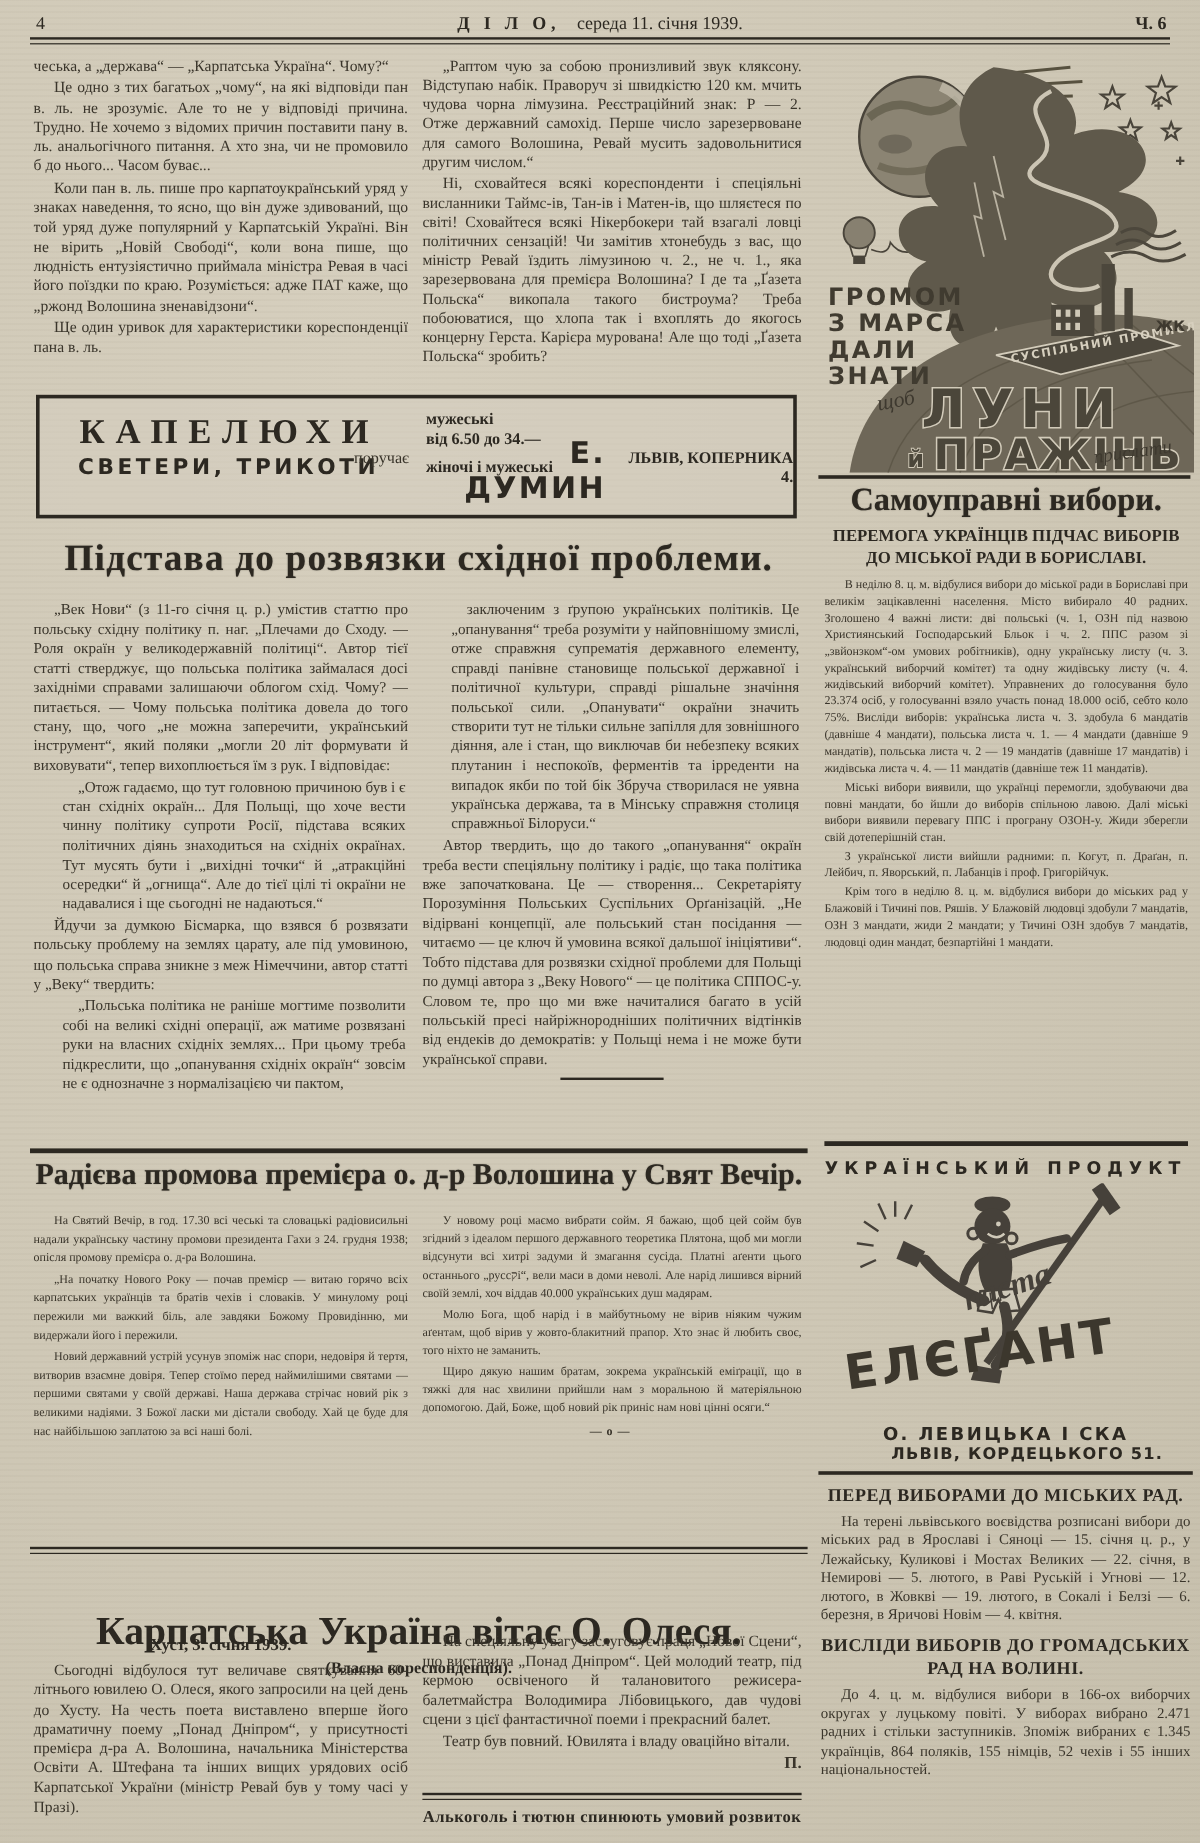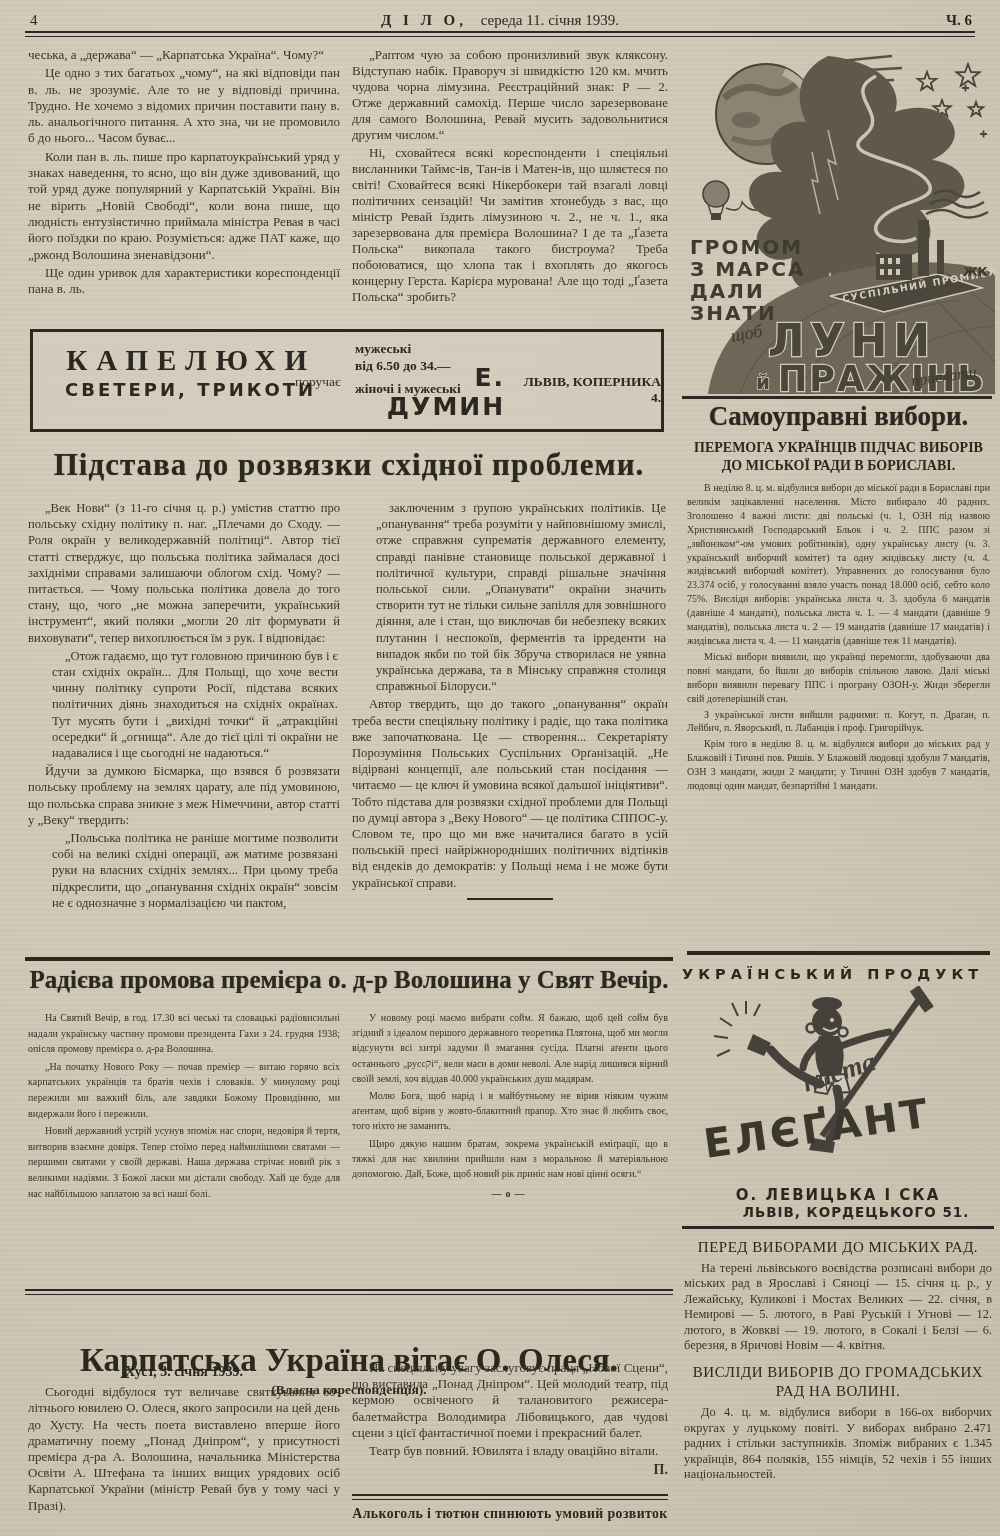--- a/index.html
+++ b/index.html
@@ -31,34 +31,34 @@
   .top-col{font-size:13px;line-height:16.3px;overflow:hidden;}
   .east-col{font-size:12.6px;line-height:16.2px;overflow:hidden;}
   .radio-col{font-size:10px;line-height:15.6px;overflow:hidden;}
   .samo-col{font-size:10px;line-height:13.9px;overflow:hidden;}
   .bot-col{font-size:12.4px;line-height:15.4px;overflow:hidden;}
   
   .headline-xl{font-size:31px;font-weight:bold;color:var(--ink-dark);text-align:center;letter-spacing:1px;text-shadow:0 0 1px rgba(44,40,33,.6);}
   .headline-lg{font-size:25px;font-weight:bold;color:var(--ink-dark);text-align:center;text-shadow:0 0 1px rgba(44,40,33,.6);}
   .headline-serif{font-size:33px;font-weight:600;color:var(--ink-dark);text-align:center;}
   .subhead{font-size:14px;font-weight:bold;color:var(--ink-dark);text-align:center;line-height:18px;margin-top:39px;}
-  .subhead-sm{font-size:15px;font-weight:normal;color:var(--ink-dark);text-align:center;line-height:19px;letter-spacing:.5px;}
+  .subhead-sm{font-size:15px;font-weight:bold;color:var(--ink-dark);text-align:center;line-height:19px;letter-spacing:.5px;}
   
   .hat-ad{border:3px solid var(--ink-dark);background:rgba(213,206,193,.45);}
   .hat-line1{font-size:29px;font-weight:bold;letter-spacing:9px;color:var(--ink-dark);font-family:"Liberation Serif",serif;}
   .hat-line2{font-size:18px;font-weight:bold;letter-spacing:3px;color:var(--ink-dark);font-family:"DejaVu Sans","Liberation Sans",sans-serif;margin-top:2px;}
   .hat-price{font-size:13.5px;font-weight:bold;color:var(--ink-dark);line-height:17px;}
   .hat-bottom{display:flex;align-items:baseline;gap:13px;}
   .hat-offer{font-size:13.5px;}
   .hat-brand{font-size:25px;font-weight:bold;letter-spacing:2px;font-family:"DejaVu Sans","Liberation Sans",sans-serif;color:var(--ink-dark);}
   .hat-addr{font-size:13.5px;font-weight:bold;color:var(--ink-dark);}
   .end-divider{width:86px;height:2.5px;background:var(--ink-dark);margin:7px auto 0 auto;}
   .sig{ text-align:right;font-weight:bold;font-size:14px;margin-top:-15px;padding-right:6px;}
   .slogan{font-size:13.8px;font-weight:bold;color:var(--ink-dark);text-align:center;letter-spacing:.4px;}
-  .ad-caption{font-size:14.5px;font-weight:bold;letter-spacing:5px;text-align:left;color:var(--ink-dark);font-family:"DejaVu Sans","Liberation Sans",sans-serif;}
+  .ad-caption{font-size:14.5px;font-weight:bold;letter-spacing:5px;text-align:center;color:var(--ink-dark);font-family:"DejaVu Sans","Liberation Sans",sans-serif;}
   .company1{font-size:15px;font-weight:bold;letter-spacing:2px;text-align:center;color:var(--ink-dark);font-family:"DejaVu Sans","Liberation Sans",sans-serif;}
   .company2{font-size:13.5px;font-weight:bold;letter-spacing:1px;text-align:center;color:var(--ink-dark);font-family:"DejaVu Sans","Liberation Sans",sans-serif;}
   .dateline{font-size:14px;font-weight:bold;text-align:center;margin-bottom:4px;color:var(--ink-dark);}
   .divider-o{font-weight:bold;text-align:center;letter-spacing:4px;margin-top:5px;}
   svg text{font-family:"DejaVu Sans","Liberation Sans",sans-serif;}
   svg text.ser{font-family:"Liberation Serif",serif;}
 </style>
 </head>
 <body>
 

